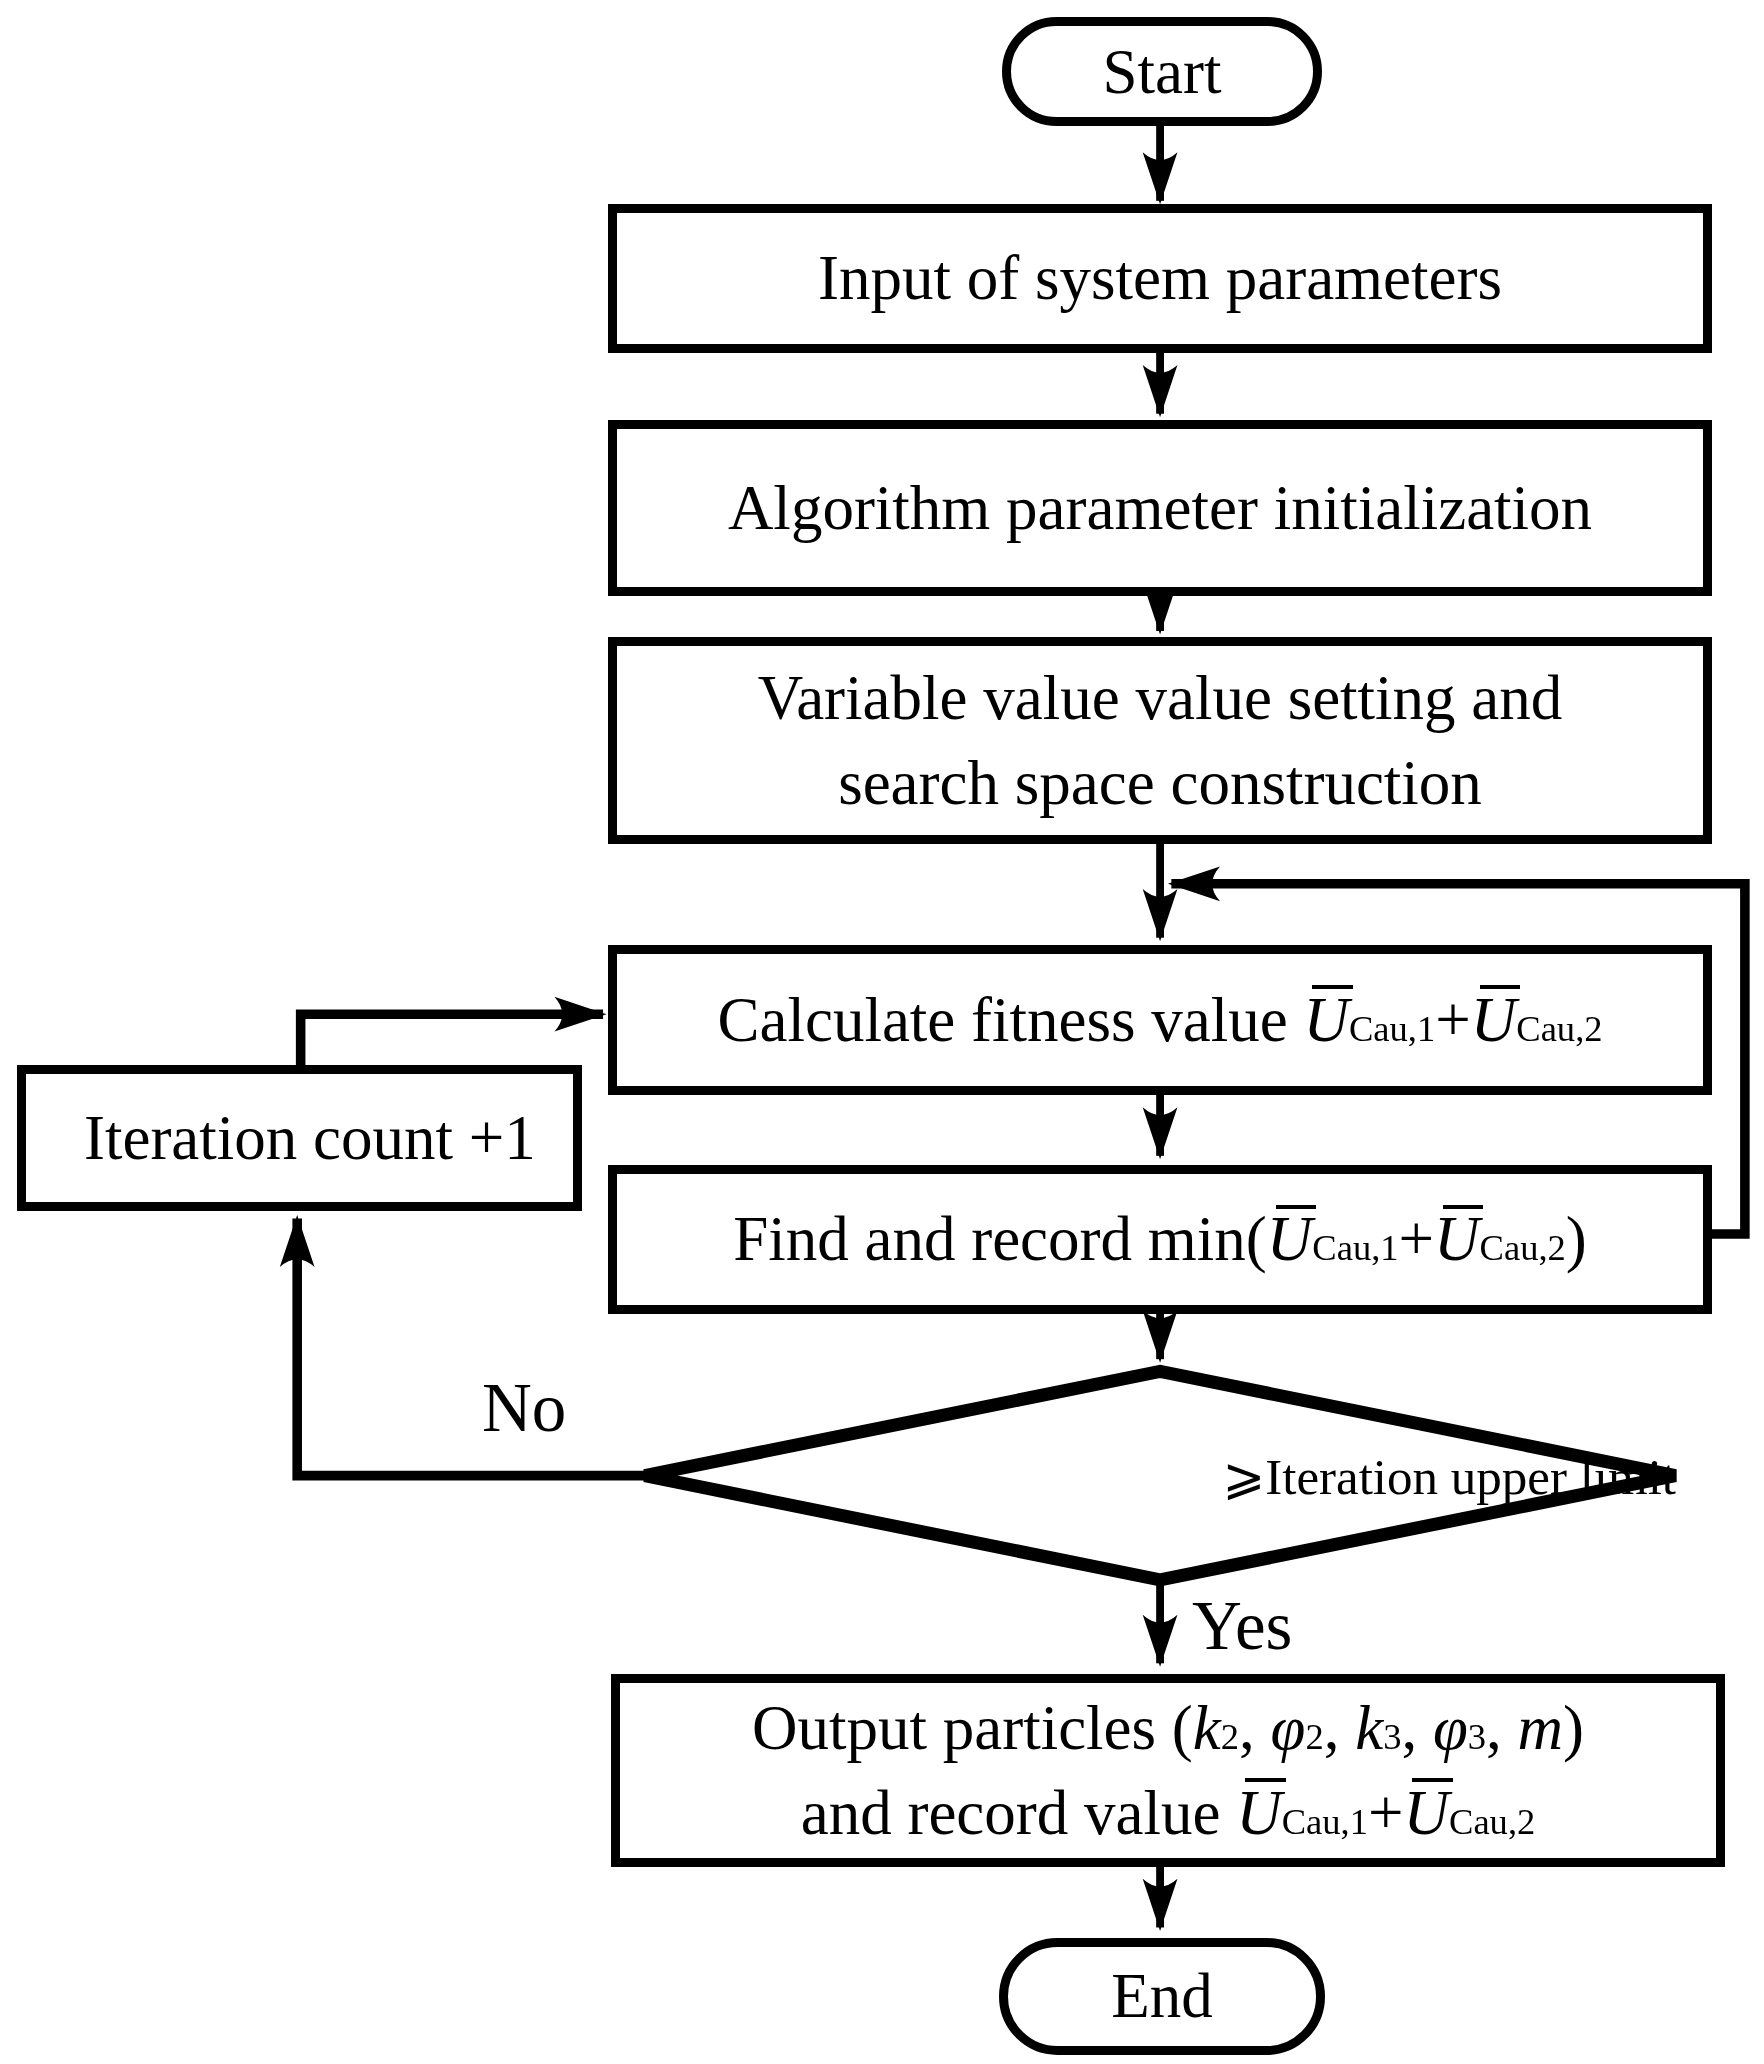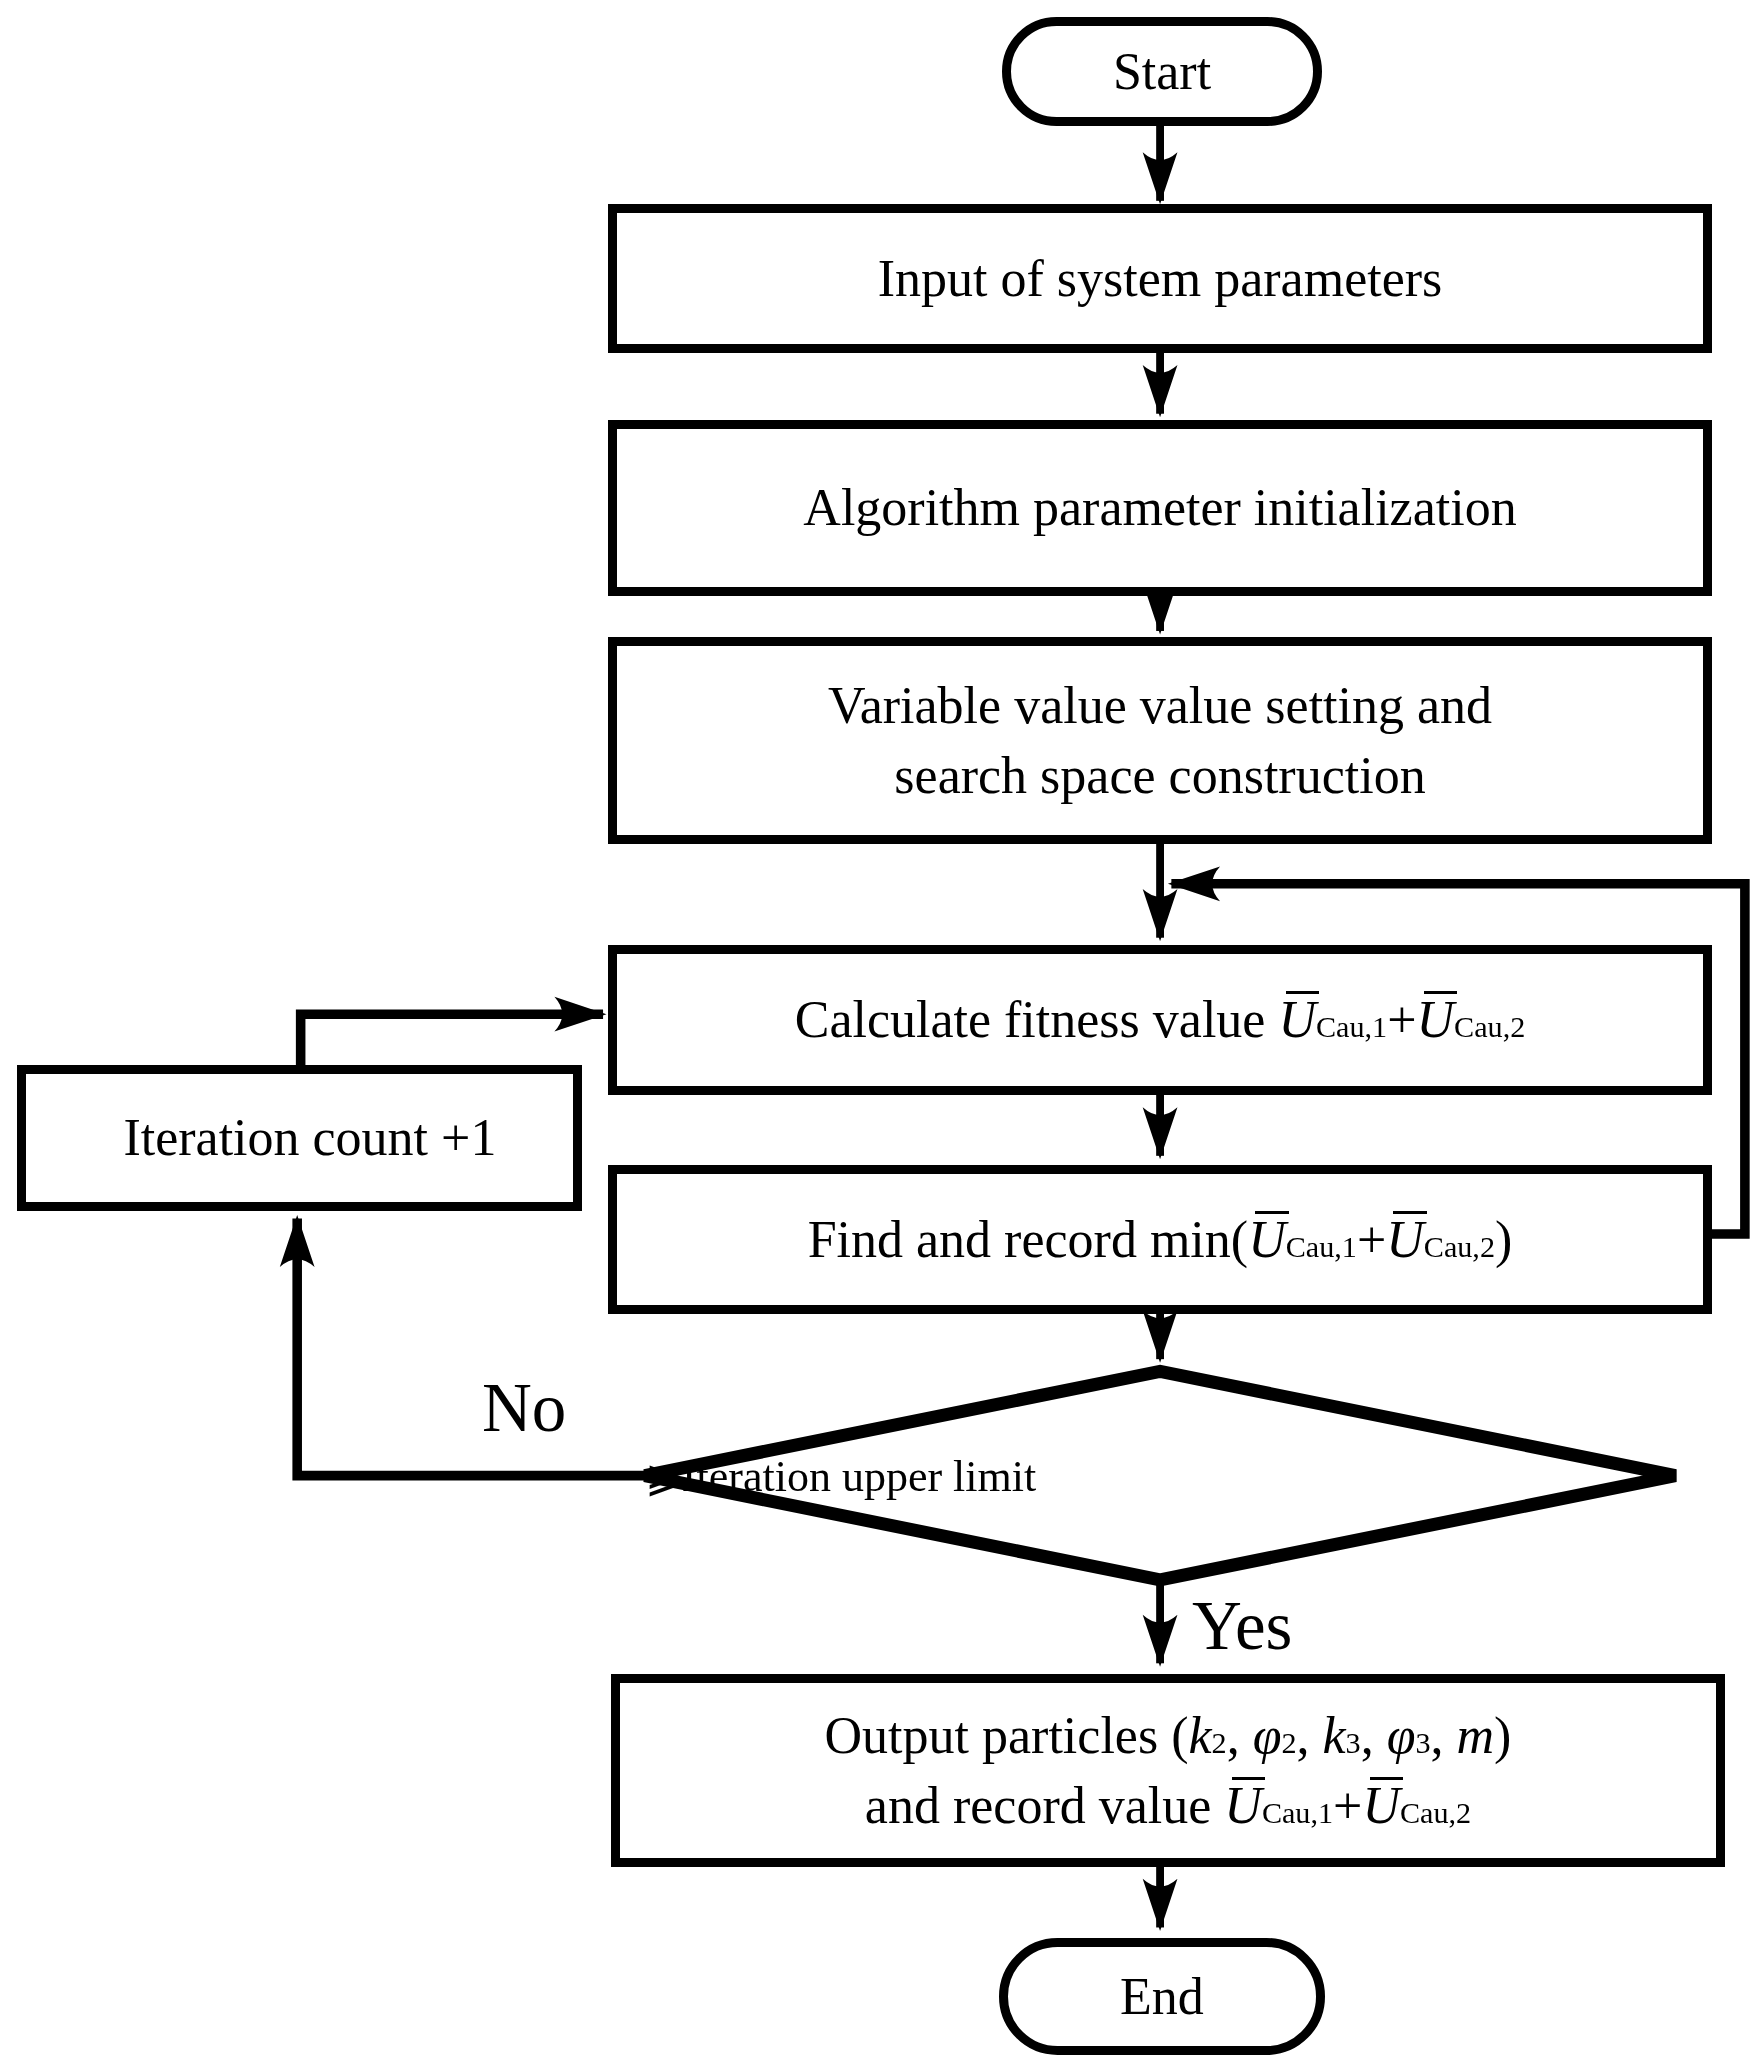--- a/index.html
+++ b/index.html
@@ -13,28 +13,28 @@
   }
   svg.wires { position:absolute; left:0; top:0; width:1764px; height:2064px; z-index:1; }
   .node {
     position:absolute; z-index:2;
     box-sizing:border-box;
     background:#ffffff;
     border:9.6px solid #000;
     display:flex; flex-direction:column;
     align-items:center; justify-content:center;
     text-align:center;
-    font-size:52px; line-height:1.34;
+    font-size:63px; line-height:1.34;
   }
   .node .ln { white-space:nowrap; }
   .terminator { border-radius:61px; }
   .decision-label {
     position:absolute; z-index:3;
-    display:flex; align-items:center; justify-content:flex-start;
-    font-size:44px; white-space:nowrap;
+    display:flex; align-items:center; justify-content:flex-end;
+    font-size:51px; white-space:nowrap;
     background:transparent; border:none;
   }
   .edge-label {
     position:absolute; z-index:3;
     font-size:69px; line-height:1.1;
     text-align:left; white-space:nowrap;
   }
   
   .seg-t  { white-space:pre; }
   .seg-i  { font-style:italic; white-space:pre; }

